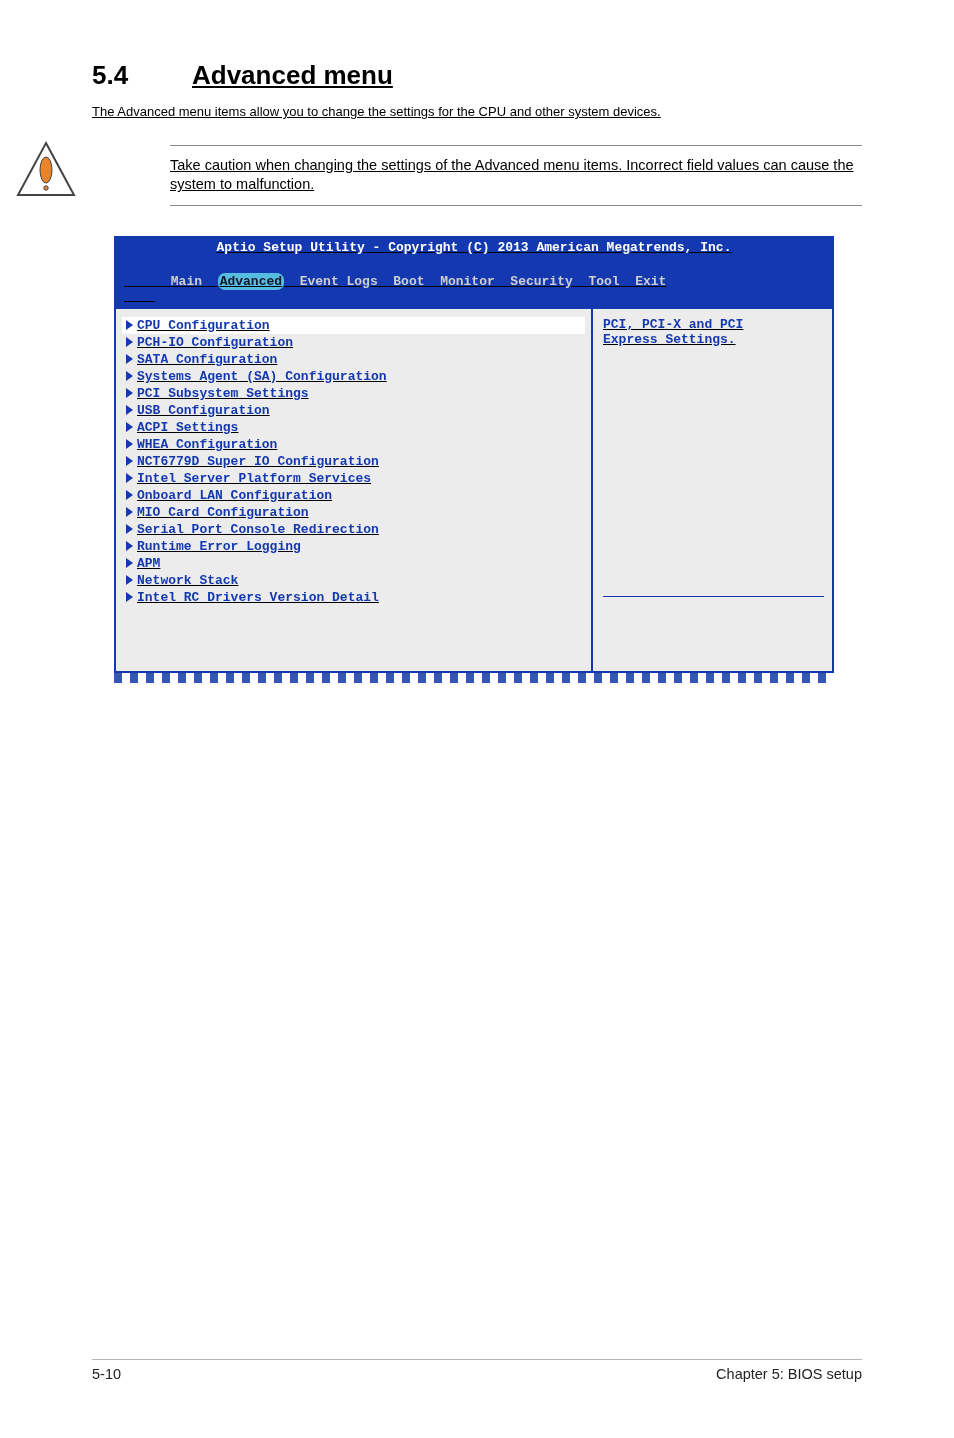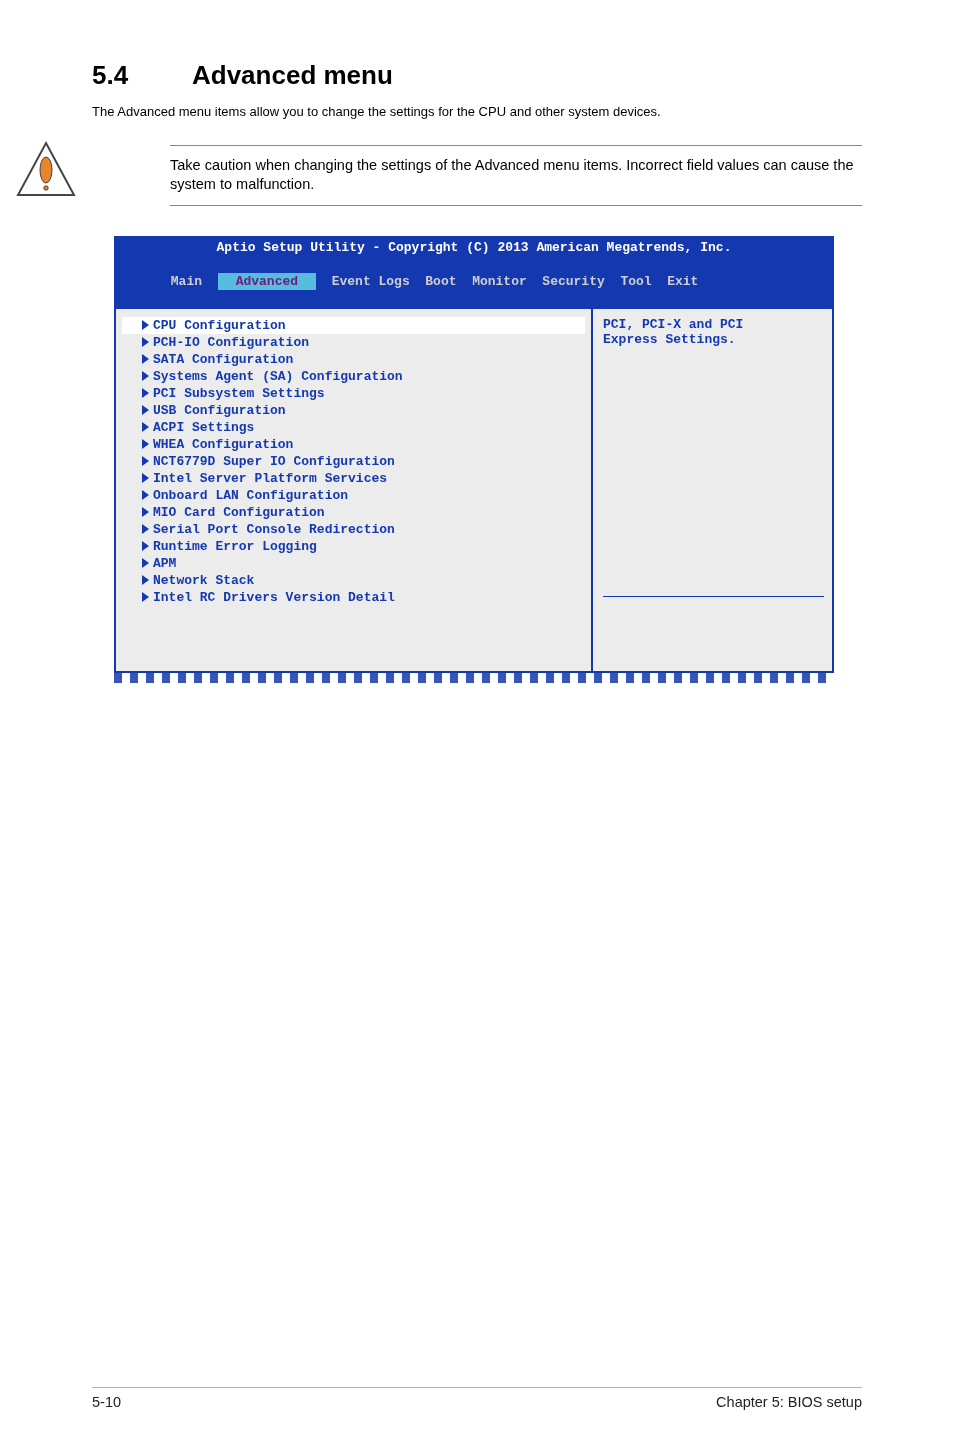--- a/index.html
+++ b/index.html
@@ -1,44 +1,44 @@
 <!DOCTYPE html>
 <html><head>
 <meta charset="utf-8">
 <style>
   * { margin: 0; padding: 0; box-sizing: border-box; }
   html, body { width: 954px; height: 1438px; background: #fff; font-family: Arial, Helvetica, sans-serif; color: #000; }
-  .page { width: 954px; height: 1438px; padding: 60px 92px 40px 92px; position: relative; }
+  .page { width: 954px; height: 1438px; padding: 60px 92px 40px 92px; position: relative; text-decoration: underline; }
   .heading { font-size: 26px; font-weight: bold; margin-bottom: 12px; }
   .heading .num { display: inline-block; width: 100px; }
   .intro { font-size: 13px; line-height: 1.35; margin-bottom: 24px; }
 
   .warnbox { border-top: 1px solid #888; border-bottom: 1px solid #888; margin-left: 78px; padding: 10px 0 10px 0; margin-bottom: 30px; position: relative; min-height: 58px; margin-top: 16px; }
   .warnbox .txt { font-size: 14.5px; line-height: 1.35; padding-right: 8px; }
   .warn-icon { position: absolute; left: -78px; top: -6px; width: 64px; height: 64px; }
 
   .bios { width: 720px; margin: 16px 0 0 22px; font-family: "Courier New", monospace; font-size: 13px; font-weight: bold; color: #1338b0; }
   .bios-titlebar { background: #1338b0; color: #fff; padding: 4px 10px 2px 10px; text-align: center; white-space: pre; }
   .bios-tabs { background: #1338b0; color: #cfcfcf; padding: 2px 10px 5px 10px; white-space: pre; }
   .bios-tabs .tab { display: inline; }
-  .bios-tabs .sel { background: #57bde0; color: #701a75; padding: 1px 18px; }
+  .bios-tabs .sel { background: #57bde0; color: #0f172a; padding: 1px 2px; border-radius: 7px; }
 
   .bios-body { display: flex; border-left: 2px solid #1338b0; border-right: 2px solid #1338b0; border-bottom: 2px solid #1338b0; background: #ececec; }
   .bios-left { flex: 1 1 auto; padding: 8px 6px 40px 6px; border-right: 2px solid #1338b0; }
   .bios-right { width: 239px; padding: 8px 8px 8px 10px; position: relative; }
   .bios-right-help { min-height: 280px; border-bottom: 1px solid #1338b0; margin-bottom: 6px; }
 
-  .menu-item { padding: 1px 0 1px 20px; white-space: pre; cursor: pointer; }
+  .menu-item { padding: 1px 0 1px 4px; white-space: pre; cursor: pointer; }
   .menu-item .tri { display: inline-block; width: 0; height: 0; border-top: 5px solid transparent; border-bottom: 5px solid transparent; border-left: 7px solid #1338b0; margin-right: 4px; vertical-align: -1px; }
   .menu-item.sel { background: #ffffff; }
 
   .tear { width: 720px; margin-left: 22px; height: 10px; background:
     repeating-linear-gradient(90deg, #1338b0 0 8px, transparent 8px 16px); opacity: .85; }
 
-  .footer { position: absolute; bottom: 28px; left: 92px; right: 92px; border-top: 1px solid #b5b5b5; padding-top: 6px; display: flex; justify-content: space-between; font-size: 14.5px; color: #222; }
+  .footer { position: absolute; bottom: 56px; left: 92px; right: 92px; border-top: 1px solid #b5b5b5; padding-top: 6px; display: flex; justify-content: space-between; font-size: 14.5px; color: #222; }
 </style>
 </head>
 <body>
 
 <div class="page">
 
   <div class="heading">
     <span class="num">5.4</span><span>Advanced menu</span>
   </div>
 

